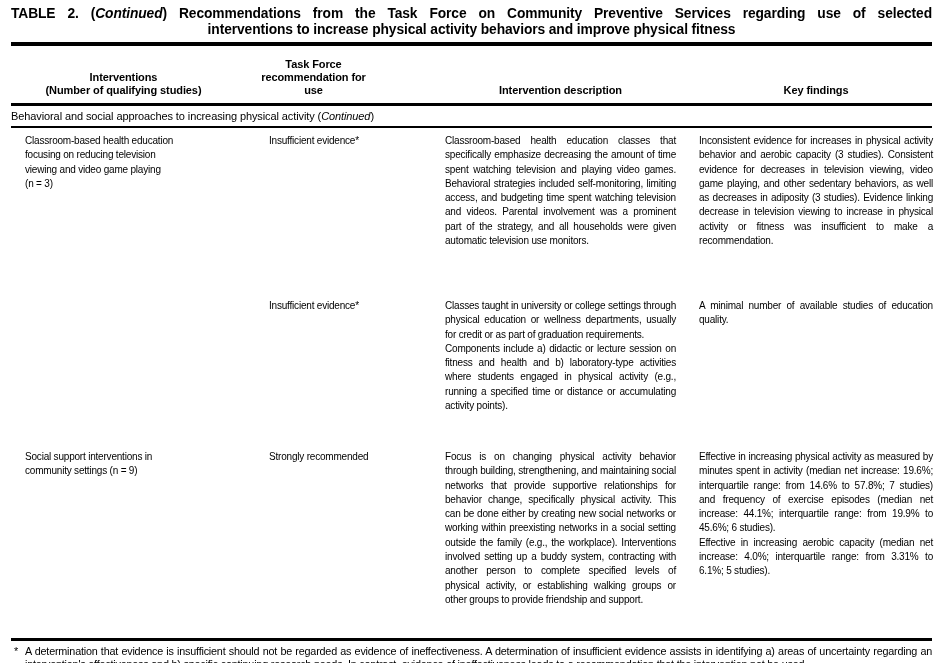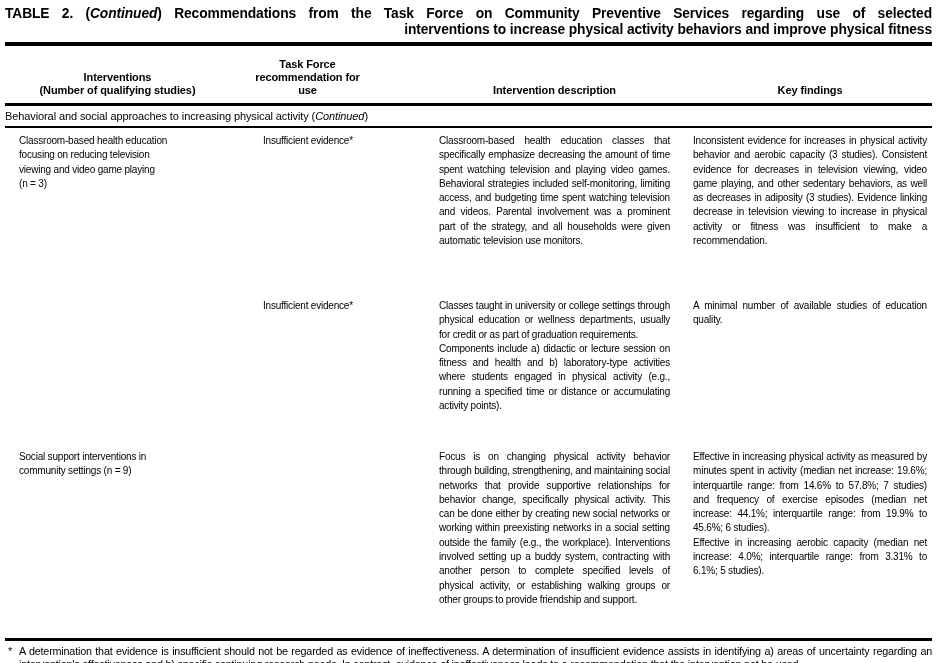--- a/index.html
+++ b/index.html
@@ -1,25 +1,25 @@
 <!DOCTYPE html>
 <html lang="en"><head>
 <meta charset="utf-8">
 <style>
   html,body{margin:0;padding:0;background:#e8e8e8;}
   .page{
     width:937px;height:663px;background:#ffffff;color:#000;
     font-family:"Liberation Sans", sans-serif;
-    box-sizing:border-box;padding:6px 5px 0 5px;
+    box-sizing:border-box;padding:6px 5px 0 11px;
     overflow:hidden;position:relative;
   }
   
   .title{font-weight:bold;font-size:13.8px;line-height:15.5px;letter-spacing:-0.1px;}
   .title-line1{text-align:justify;text-align-last:justify;}
-  .title-line2{text-align:right;}
+  .title-line2{text-align:center;}
   .italic{font-style:italic;}
   
   .rule{background:#000;width:100%;}
   .rule-title{height:4px;margin-top:5px;}
   .rule-head{height:3px;}
   .rule-section{height:2px;}
   .rule-foot{height:3px;}
   
   .grid{
     display:grid;
@@ -101,20 +101,21 @@
       <p class="para">Components include a) didactic or lecture session on fitness and health and b) laboratory-type activities where students engaged in physical activity (e.g., running a specified time or distance or accumulating activity points).</p>
     </div>
     <div class="cell c4">
       <p class="para">A minimal number of available studies of education quality.</p>
     </div>
   </div>
 
   <div class="grid trow" style="min-height:188px">
     <div class="cell c1">Social support interventions in
 community settings (n = 9)</div>
+    <div class="cell c2">Strongly recommended</div>
     <div class="cell c3">
       <p class="para">Focus is on changing physical activity behavior through building, strengthening, and maintaining social networks that provide supportive relationships for behavior change, specifically physical activity. This can be done either by creating new social networks or working within preexisting networks in a social setting outside the family (e.g., the workplace). Interventions involved setting up a buddy system, contracting with another person to complete specified levels of physical activity, or establishing walking groups or other groups to provide friendship and support.</p>
     </div>
     <div class="cell c4">
       <p class="para">Effective in increasing physical activity as measured by minutes spent in activity (median net increase: 19.6%; interquartile range: from 14.6% to 57.8%; 7 studies) and frequency of exercise episodes (median net increase: 44.1%; interquartile range: from 19.9% to 45.6%; 6 studies).</p>
       <p class="para">Effective in increasing aerobic capacity (median net increase: 4.0%; interquartile range: from 3.31% to 6.1%; 5 studies).</p>
     </div>
   </div>
 
   <div class="rule rule-foot"></div>

